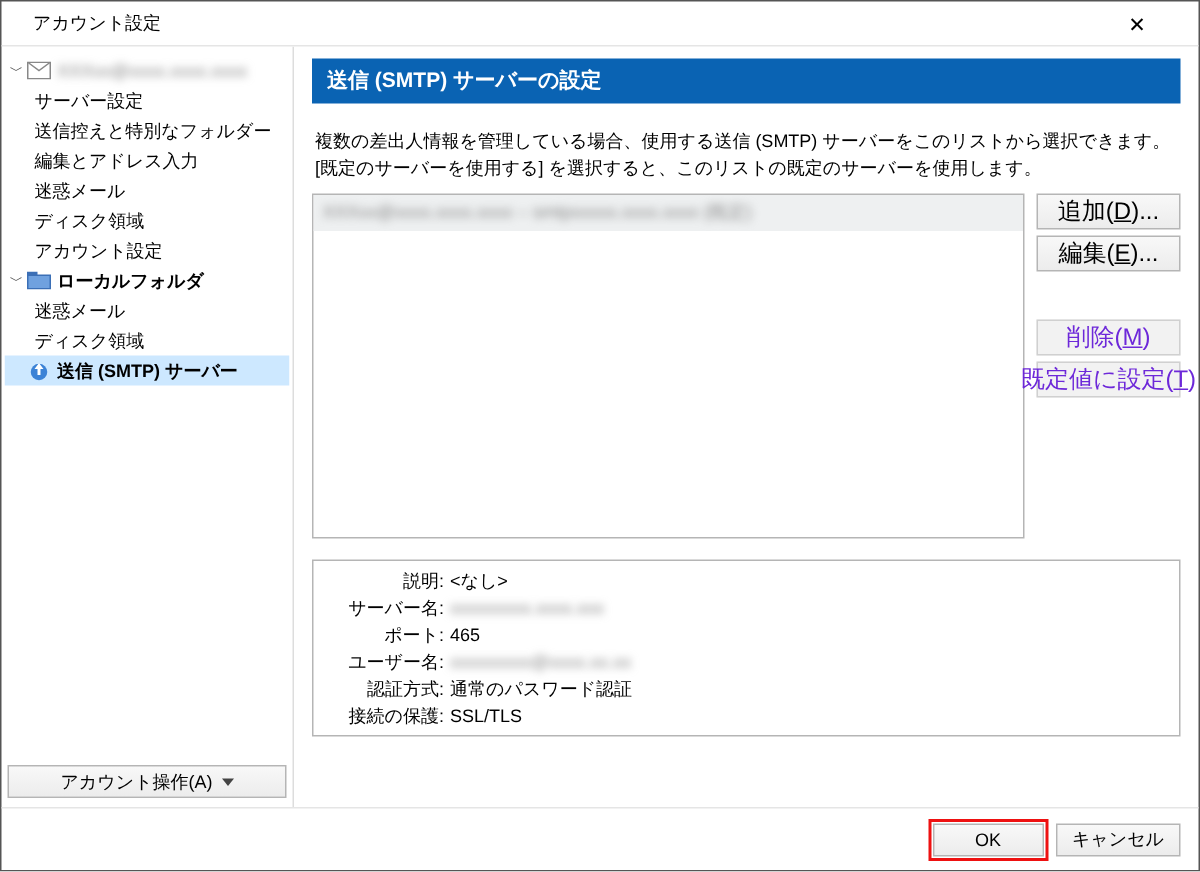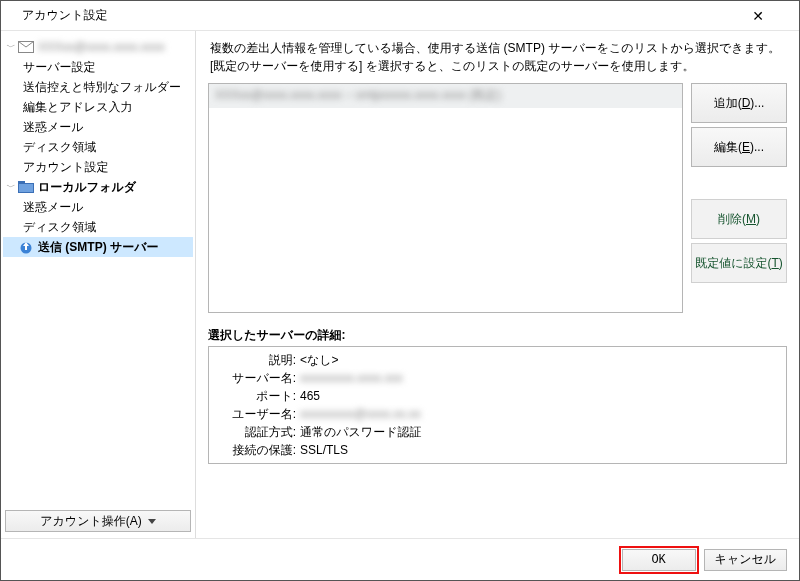--- a/index.html
+++ b/index.html
@@ -107,21 +107,21 @@
   .panel-header {
     background: #0a63b3;
     color: #fff;
     font-weight: bold;
     font-size: 14px;
     padding: 6px 10px;
   }
   .panel-desc {
     font-size: 12px;
     color: #000;
-    padding: 0 2px 8px 2px;
+    padding: 16px 2px 8px 2px;
     line-height: 1.5;
   }
   .server-row {
     display: flex;
     gap: 8px;
   }
   .server-list {
     flex: 1;
     height: 230px;
     border: 1px solid #b5b5b5;
@@ -133,31 +133,31 @@
     background: #eef0f1;
     border-bottom: 1px solid #eef0f1;
   }
   .server-buttons {
     width: 96px;
     display: flex;
     flex-direction: column;
     gap: 4px;
   }
   .btn {
-    height: 40px;
+    height: 24px;
     border: 1px solid #b5b5b5;
     background: linear-gradient(#f8f8f8,#ececec);
-    font-size: 12px;
+    font-size: 16px;
     display: flex; align-items: center; justify-content: center;
     cursor: pointer;
     padding: 0 6px;
     white-space: nowrap;
   }
   .btn.disabled {
-    color: #14532d;
+    color: #6d28d9;
     background: #f2f2f2;
     border-color: #d0d0d0;
     cursor: default;
   }
   .gap { height: 24px; }
   .under { text-decoration: underline; }
   .details {
     margin-top: 14px;
   }
   .details-title {
@@ -191,21 +191,20 @@
   }
   .fbtn {
     min-width: 74px;
     height: 22px;
     border: 1px solid #b5b5b5;
     background: linear-gradient(#f8f8f8,#ececec);
     font-size: 12px;
     display: flex; align-items: center; justify-content: center;
     cursor: pointer;
     padding: 0 10px;
-    font-family: Liberation Mono, monospace;
   }
   .ok-highlight {
     outline: 2.5px solid #e11;
     outline-offset: 1px;
   }
 </style>
 </head>
 <body>
 
 <div class="window">
@@ -283,20 +282,21 @@
 
       </div>
 
       <div class="account-ops">
         <span><span>アカウント操作(A)</span></span>
         <span class="dropdown-caret"></span>
       </div>
     </div>
 
     <div class="main">
+      <div class="panel-header">送信 (SMTP) サーバーの設定</div>
       <div class="panel-desc">複数の差出人情報を管理している場合、使用する送信 (SMTP) サーバーをこのリストから選択できます。[既定のサーバーを使用する] を選択すると、このリストの既定のサーバーを使用します。</div>
 
       <div class="server-row">
         <div class="server-list">
           <div class="server-item">
             <span class="blur">XXXxx@xxxx.xxxx.xxxx – smtpxxxxx.xxxx.xxxx (既定)</span>
           </div>
         </div>
         <div class="server-buttons">
           <div class="btn">
@@ -309,21 +309,20 @@
           <div class="btn disabled">
             <span><span>削除(</span><span class="under">M</span><span>)</span></span>
           </div>
           <div class="btn disabled">
             <span><span>既定値に設定(</span><span class="under">T</span><span>)</span></span>
           </div>
         </div>
       </div>
 
       <div class="details">
-        <div class="details-title">選択したサーバーの詳細:</div>
         <div class="details-box">
           <div class="drow">
             <div class="dlabel">説明:</div>
             <div class="dval">&lt;なし&gt;</div>
           </div>
           <div class="drow">
             <div class="dlabel">サーバー名:</div>
             <div class="dval blur">xxxxxxxxx.xxxx.xxx</div>
           </div>
           <div class="drow">

